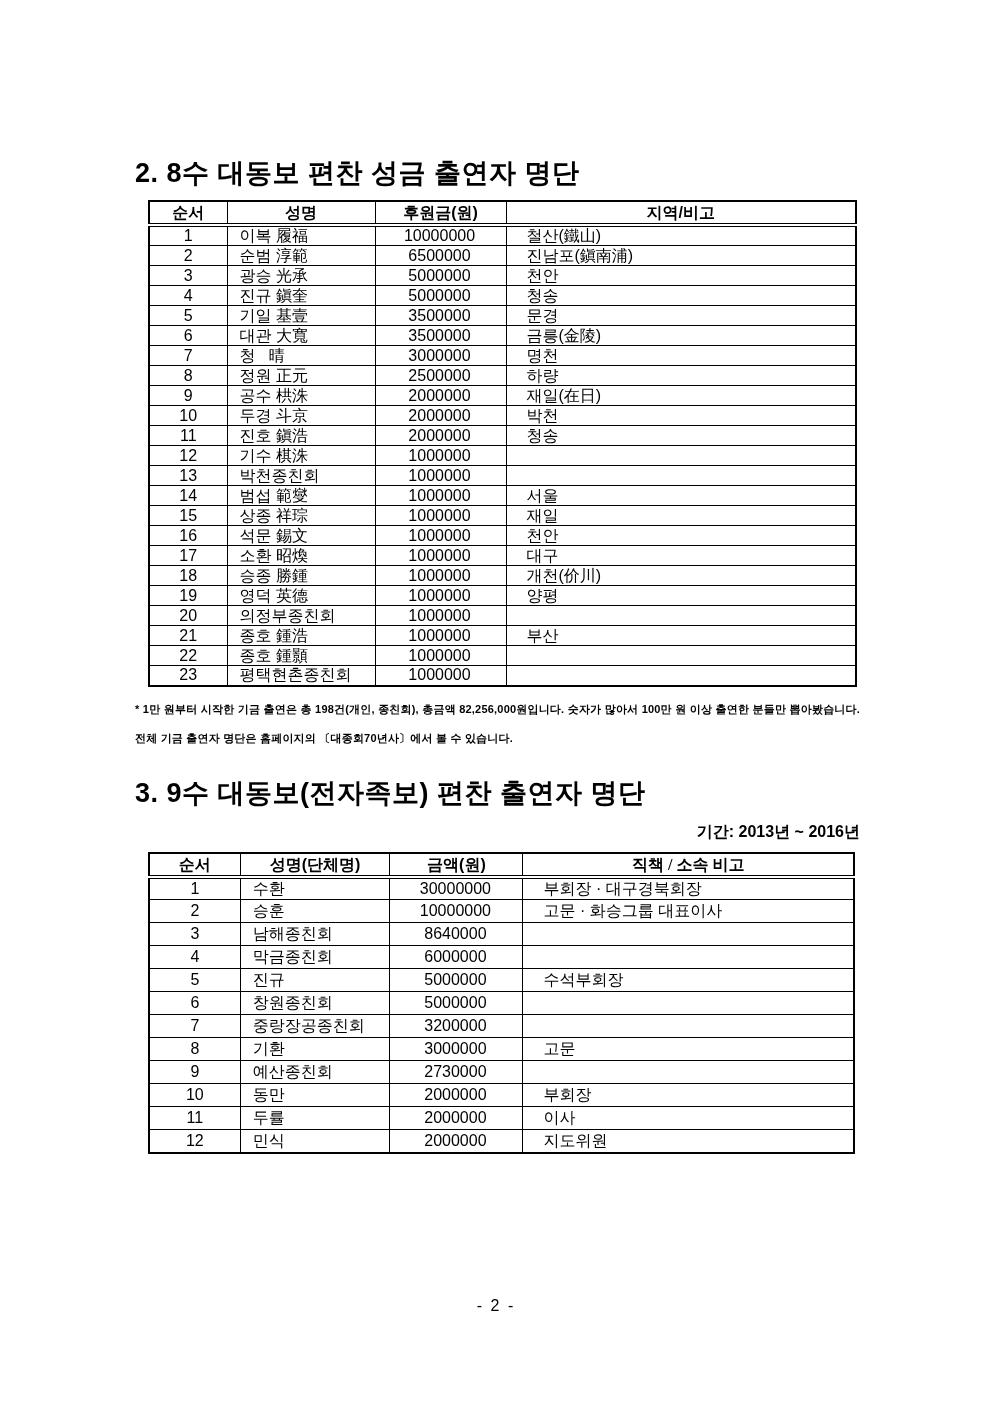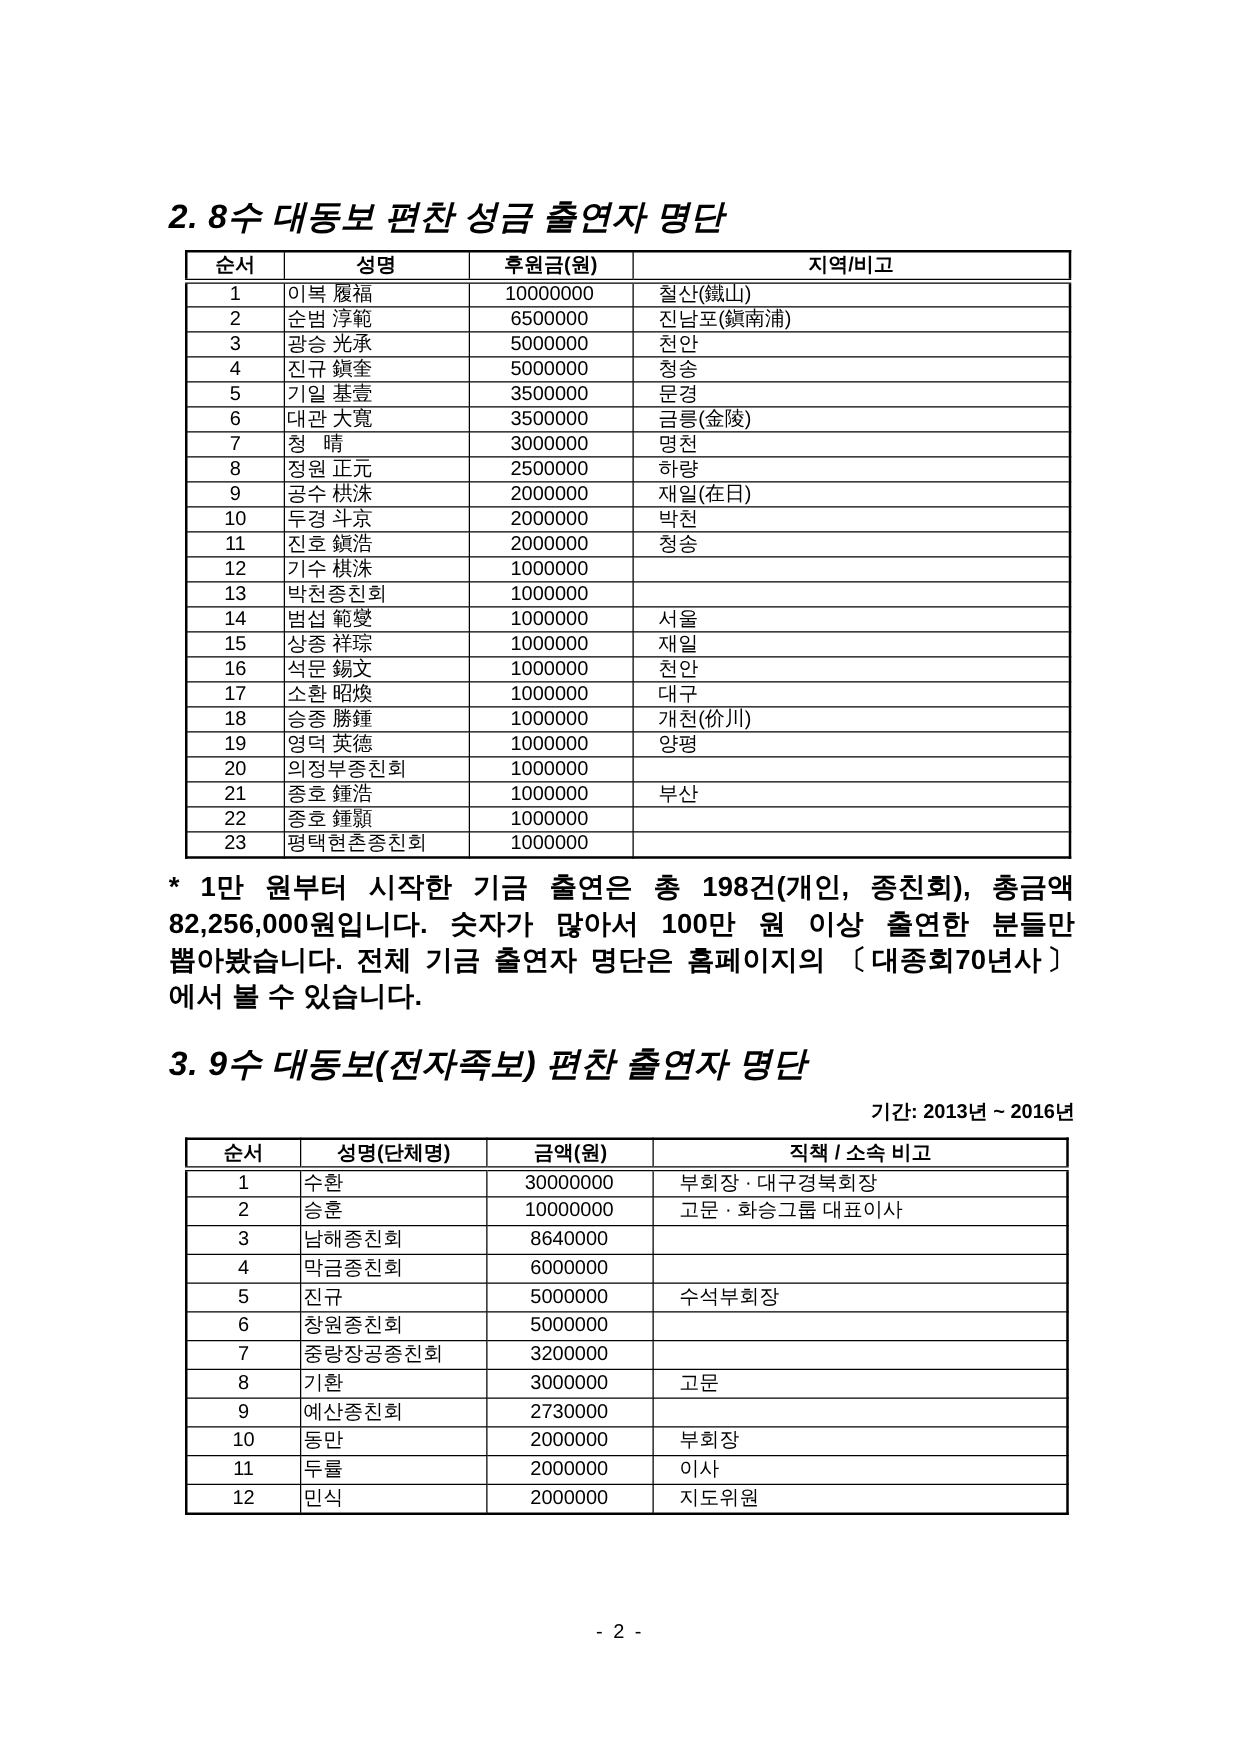--- a/index.html
+++ b/index.html
@@ -16,21 +16,20 @@
   }
   .content {
     padding: 157px 132px 0 135px;
   }
   .section-heading {
     font-size: 27px;
     font-weight: bold;
     line-height: 33px;
     letter-spacing: 0.5px;
     white-space: nowrap;
-    font-style: italic;
   }
   .period {
     margin-top: 12px;
     font-size: 16px;
     font-weight: bold;
     line-height: 20px;
     text-align: right;
   }
   table.donor-table {
     margin: 10px 0 0 13px;
@@ -58,28 +57,28 @@
   }
   table.t1 td { height: 20px; }
   table.t2 td { height: 23px; }
   table.t1 th:nth-child(1) { width: 78px; }
   table.t1 th:nth-child(2) { width: 148px; }
   table.t1 th:nth-child(3) { width: 131px; }
   table.t1 th:nth-child(4) { width: 350px; margin-left: 26px; }
   table.t2 th:nth-child(1) { width: 89px; }
   table.t2 th:nth-child(2) { width: 146px; }
   table.t2 th:nth-child(3) { width: 130px; }
-  table.t2 th:nth-child(4) { width: 323px; }
+  table.t2 th:nth-child(4) { width: 323px; font-family: Liberation Serif, serif; }
   table.donor-table td:nth-child(1) { text-align: center; }
-  table.donor-table td:nth-child(2) { text-align: left; padding-left: 2px; }
+  table.donor-table td:nth-child(2) { text-align: left; padding-left: 12px; }
   table.donor-table td:nth-child(3) { text-align: center; padding-right: 10px; }
   table.donor-table td:nth-child(4) { text-align: left; padding-left: 20px; }
   .footnote {
     margin-top: 8px;
-    font-size: 22px;
+    font-size: 11px;
     font-weight: bold;
     line-height: 29px;
     text-align: justify;
     letter-spacing: 0.2px;
     word-break: keep-all;
   }
   .section-gap { margin-top: 24px; }
   .page-number {
     position: absolute;
     left: 0;

